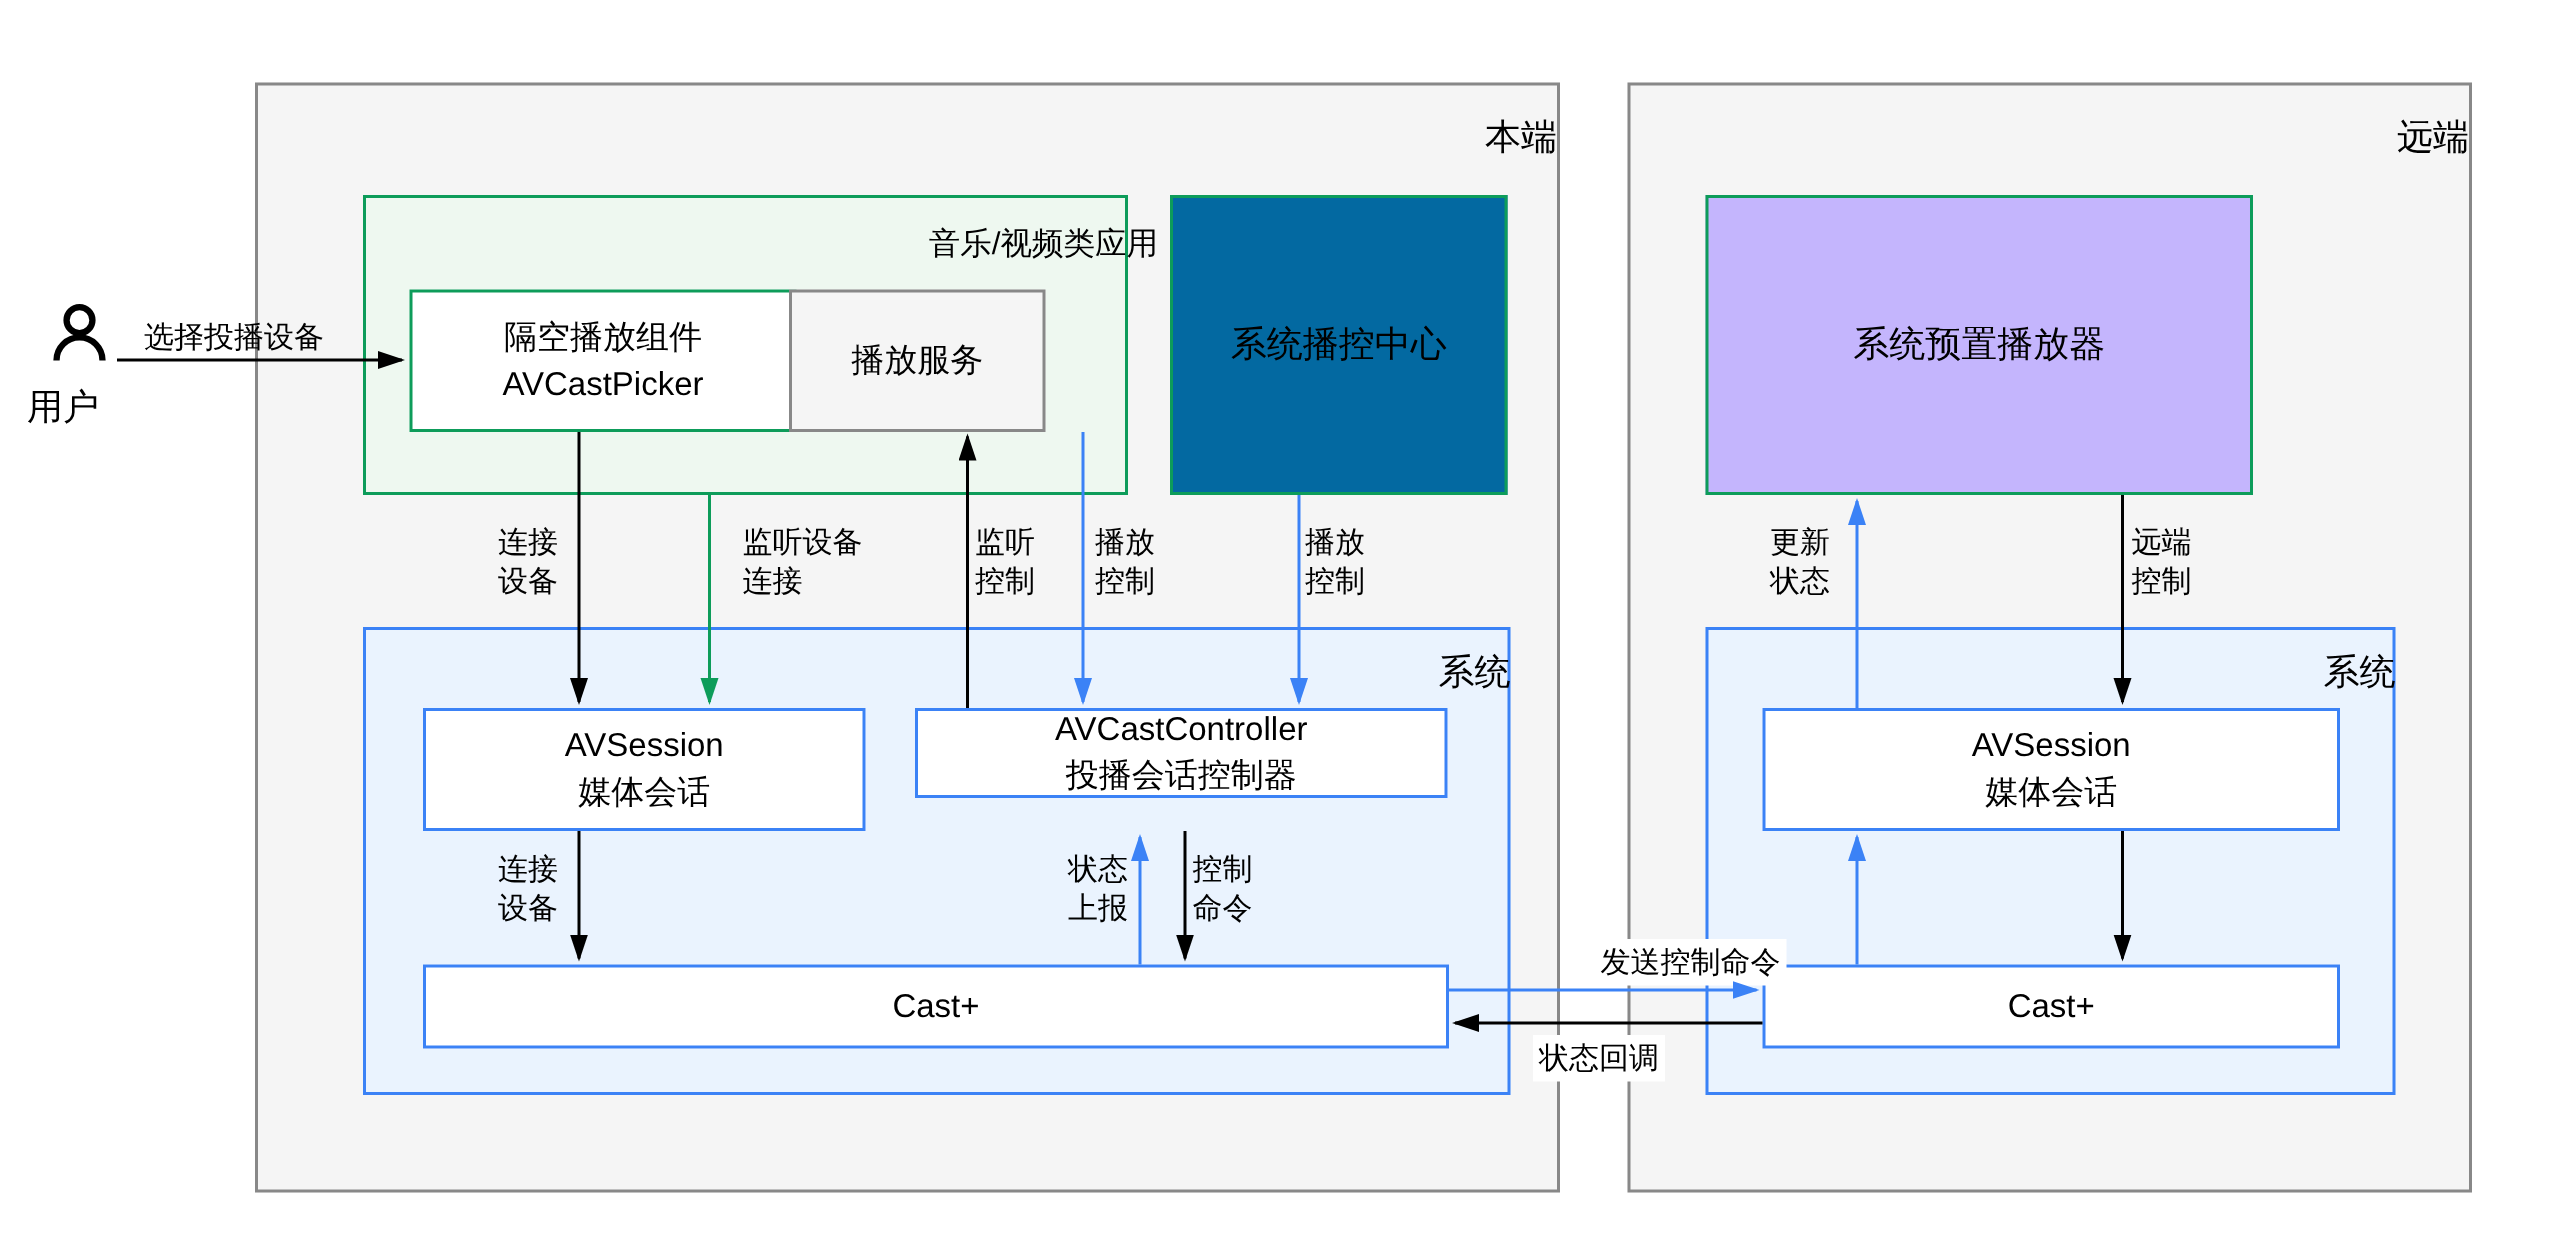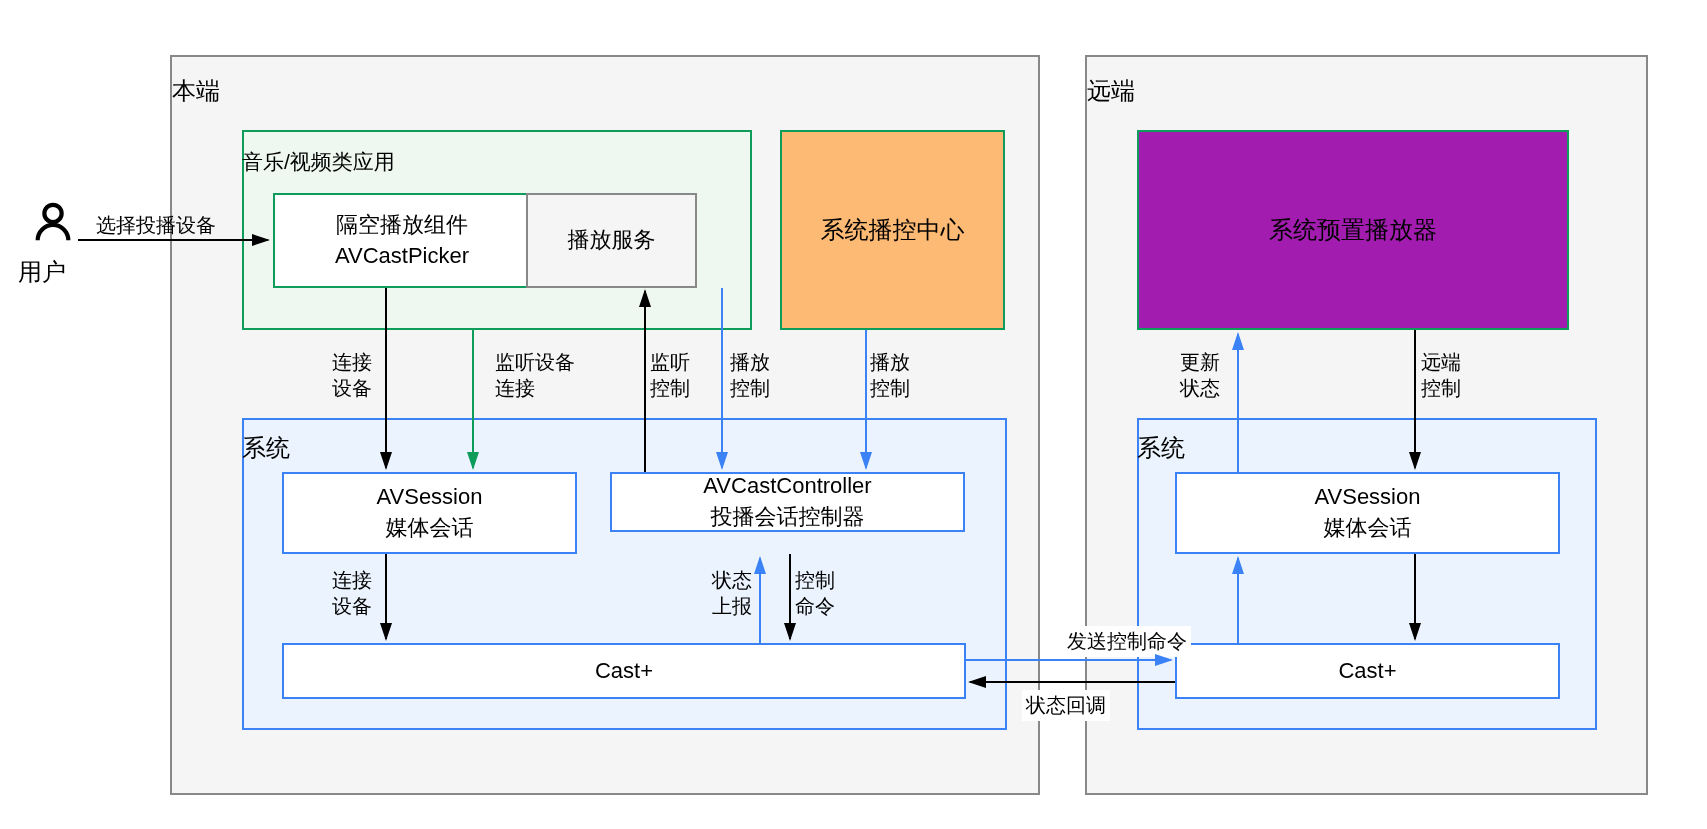--- a/index.html
+++ b/index.html
@@ -21,21 +21,21 @@
       display: flex;
       align-items: center;
       justify-content: center;
       text-align: center;
       font-size: 22px;
       line-height: 1.4;
     }
     .title {
       position: absolute;
       font-size: 24px;
-      text-align: left;
+      text-align: right;
       width: 100%;
     }
     .label {
       position: absolute;
       font-size: 20px;
       line-height: 1.3;
       white-space: pre-line;
     }
     .user-icon {
       position: absolute;
@@ -75,38 +75,38 @@
 
 <div class="box" style="left:242px; top:130px; width:510px; height:200px; border-color:#0d9c5a; background:#eef8f0;">
 </div>
 <div class="title" style="left:242px; top:148px; width:530px; font-size:21px;">音乐/视频类应用</div>
 
 <div class="box" style="left:273px; top:193px; width:258px; height:95px; border-color:#0d9c5a; background:#fff; white-space:pre-line;">隔空播放组件
 AVCastPicker</div>
 
 <div class="box" style="left:526px; top:193px; width:171px; height:95px; border-color:#888; background:#f5f5f5;">播放服务</div>
 
-<div class="box" style="left:780px; top:130px; width:225px; height:200px; border-color:#0d9c5a; background:#fdba74; font-size:24px;">系统播控中心</div>
+<div class="box" style="left:780px; top:130px; width:225px; height:200px; border-color:#0d9c5a; background:#0369a1; font-size:24px;">系统播控中心</div>
 
 <div class="box" style="left:242px; top:418px; width:765px; height:312px; border-color:#3b82f6; background:#eaf3fe;"></div>
 <div class="title" style="left:242px; top:432px; width:765px; font-size:24px;">系统</div>
 
 <div class="box" style="left:282px; top:472px; width:295px; height:82px; border-color:#3b82f6; background:#fff; white-space:pre-line;">AVSession
 媒体会话</div>
 
 <div class="box" style="left:610px; top:472px; width:355px; height:60px; border-color:#3b82f6; background:#fff; white-space:pre-line;">AVCastController
 投播会话控制器</div>
 
 <div class="box" style="left:282px; top:643px; width:684px; height:56px; border-color:#3b82f6; background:#fff;">Cast+</div>
 
 <div class="container" style="left:1085px; top:55px; width:563px; height:740px; border-color:#888;">
   <div class="title" style="top:18px;">远端</div>
 </div>
 
-<div class="box" style="left:1137px; top:130px; width:432px; height:200px; border-color:#0d9c5a; background:#a21caf; font-size:24px;">系统预置播放器</div>
+<div class="box" style="left:1137px; top:130px; width:365px; height:200px; border-color:#0d9c5a; background:#c4b5fd; font-size:24px;">系统预置播放器</div>
 
 <div class="box" style="left:1137px; top:418px; width:460px; height:312px; border-color:#3b82f6; background:#eaf3fe;"></div>
 <div class="title" style="left:1137px; top:432px; width:460px; font-size:24px;">系统</div>
 
 <div class="box" style="left:1175px; top:472px; width:385px; height:82px; border-color:#3b82f6; background:#fff; white-space:pre-line;">AVSession
 媒体会话</div>
 
 <div class="box" style="left:1175px; top:643px; width:385px; height:56px; border-color:#3b82f6; background:#fff;">Cast+</div>
 
 <div class="label" style="left:96px; top:212px;text-align:right;">选择投播设备</div>

